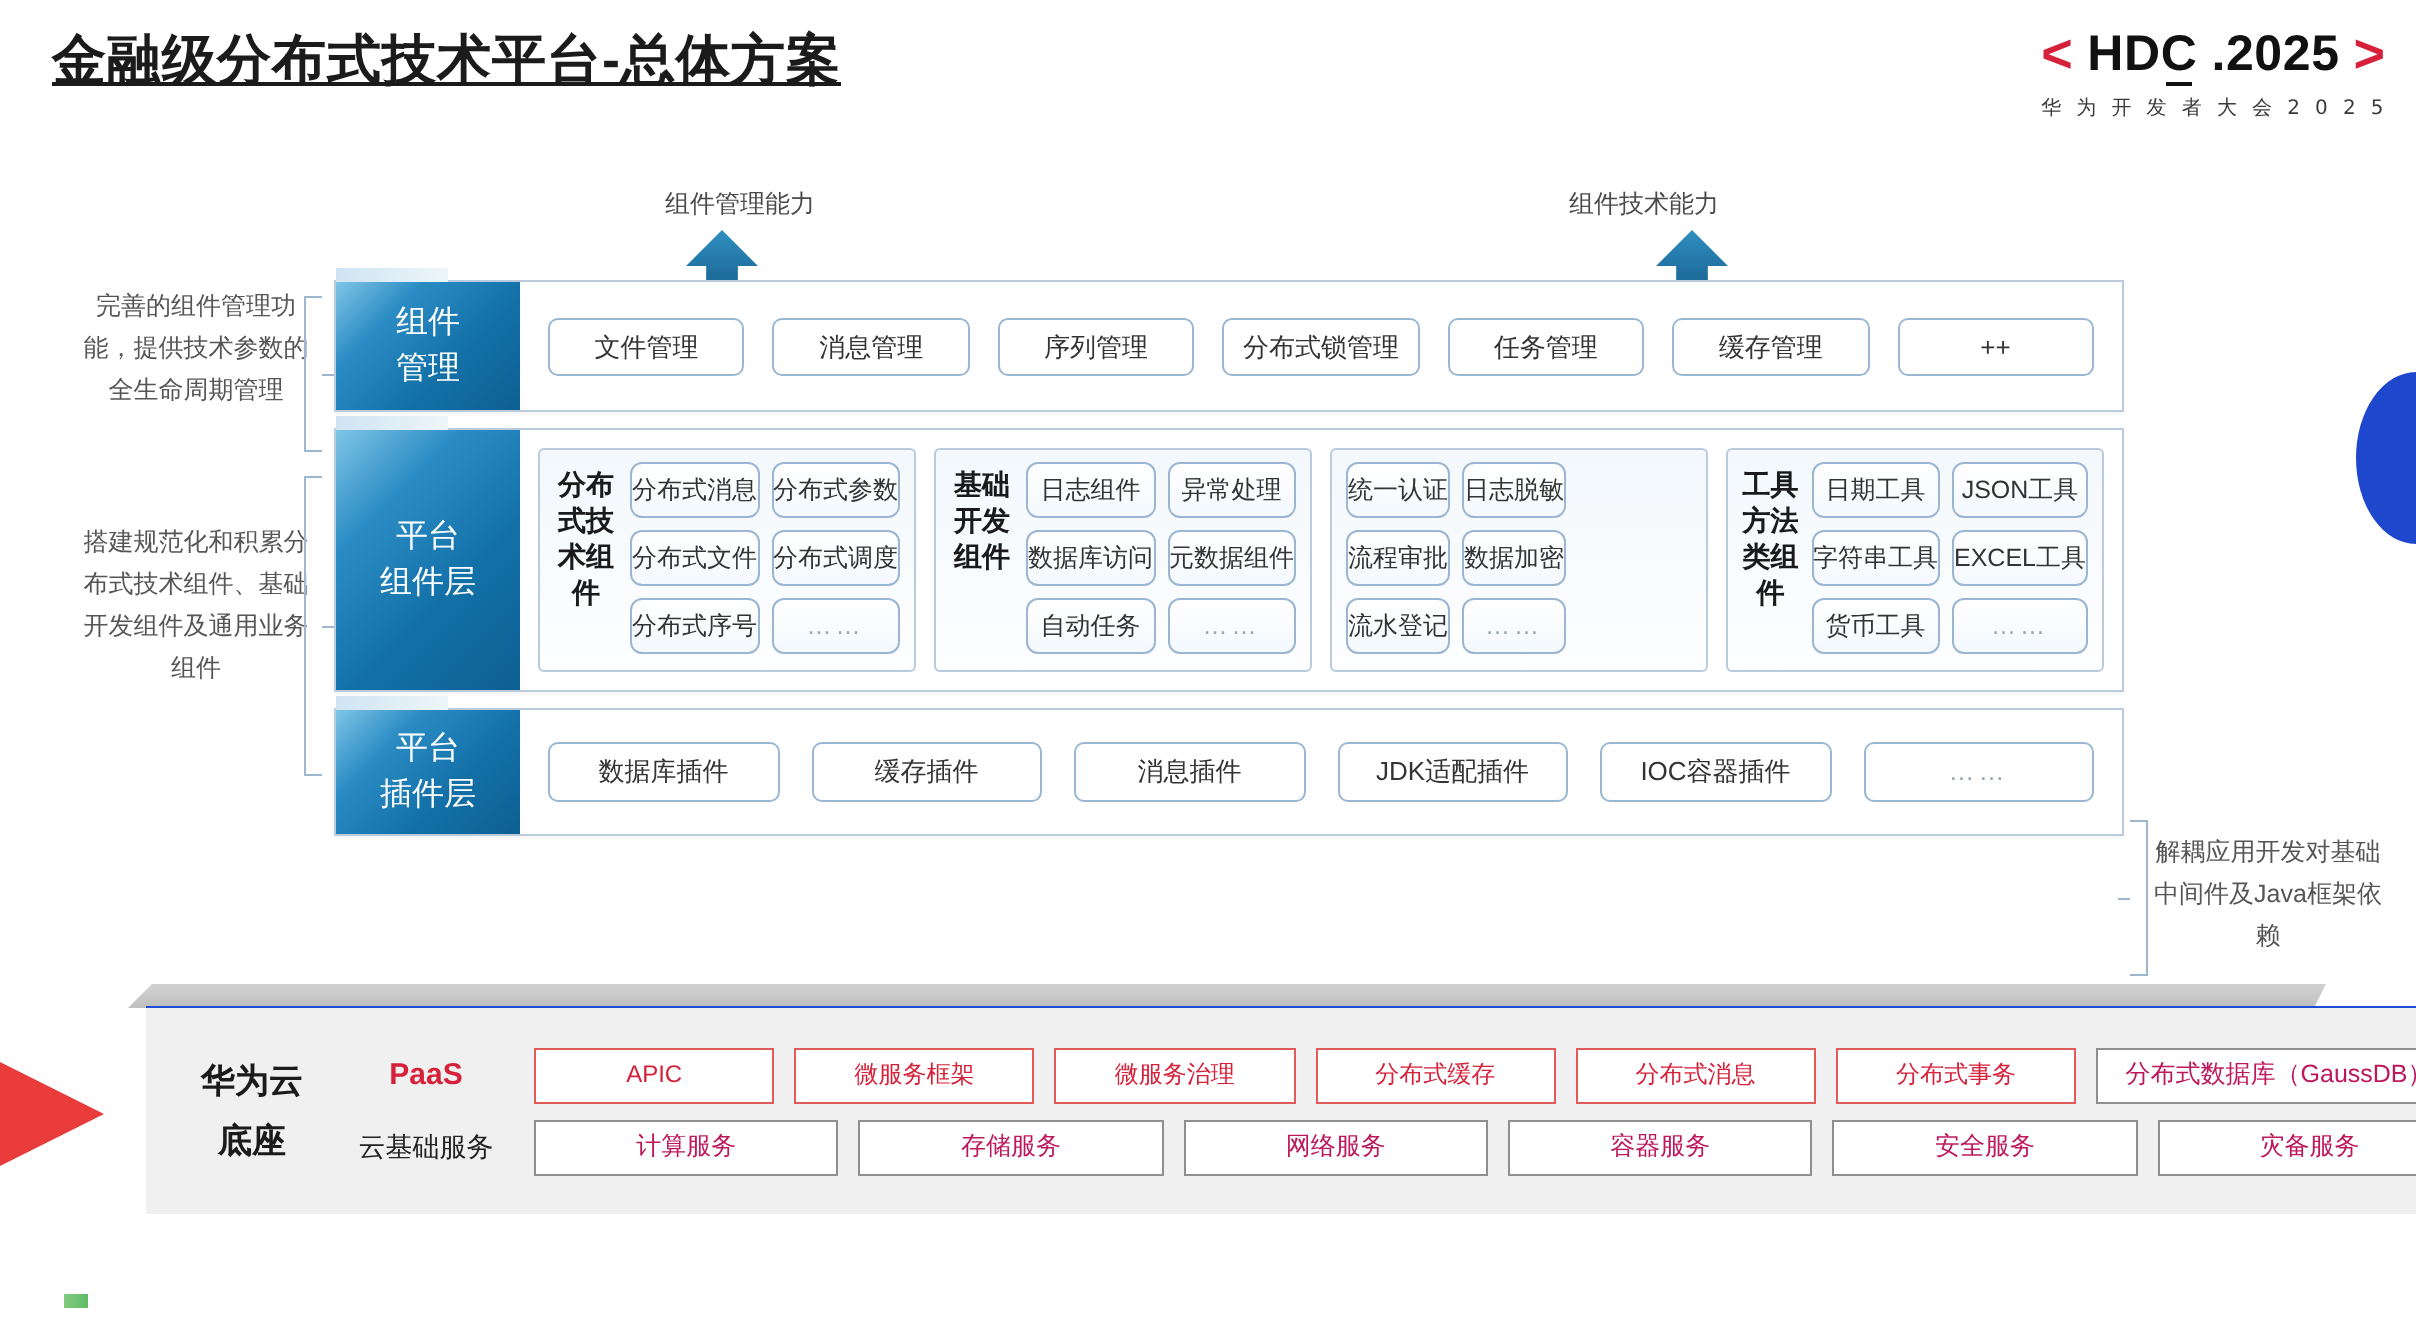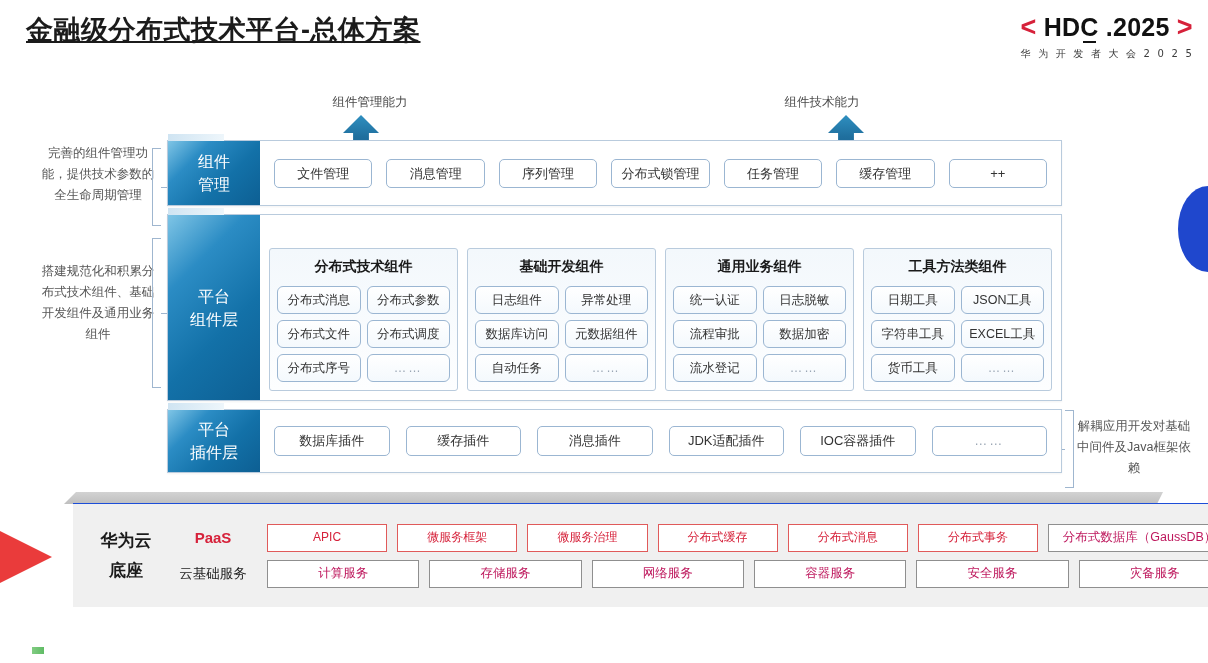--- a/index.html
+++ b/index.html
@@ -121,21 +121,21 @@
   
   #panel-manage .layer-label{ height:64px; }
   #panel-manage .layer-body{ gap:14px; padding:10px 14px; }
   #panel-manage .chip{ height:29px; line-height:27px; font-size:13px; }
 
   
   #panel-core .layer-body{ gap:9px; padding:9px 9px; align-items:stretch; }
   .group{
     flex:1; border:1px solid #b9cbdd; border-radius:3px;
     background:linear-gradient(180deg,#f3f8fc,#fdfeff);
-    padding:6px 7px 8px; display:flex; flex-direction:column; gap:6px;margin-top:24px;
+    padding:6px 7px 8px; display:flex; flex-direction:row; gap:6px;
   }
   .group-title{
     text-align:center; font-size:14px; font-weight:bold; color:#1a1a1a;
     padding:3px 0 4px;
   }
   .group-grid{ display:grid; grid-template-columns:1fr 1fr; gap:6px; }
   .group-grid .chip{
     background:linear-gradient(180deg,#ffffff,#f4f9fd);
     border-radius:6px; height:28px; line-height:26px; font-size:12.5px;
   }
@@ -253,21 +253,20 @@
           <div class="chip">日志组件</div>
           <div class="chip">异常处理</div>
           <div class="chip">数据库访问</div>
           <div class="chip">元数据组件</div>
           <div class="chip">自动任务</div>
           <div class="chip dots">…… </div>
         </div>
       </div>
 
       <div class="group">
-        <div class="group-title">通用业务组件</div>
         <div class="group-grid">
           <div class="chip">统一认证</div>
           <div class="chip">日志脱敏</div>
           <div class="chip">流程审批</div>
           <div class="chip">数据加密</div>
           <div class="chip">流水登记</div>
           <div class="chip dots">…… </div>
         </div>
       </div>
 

